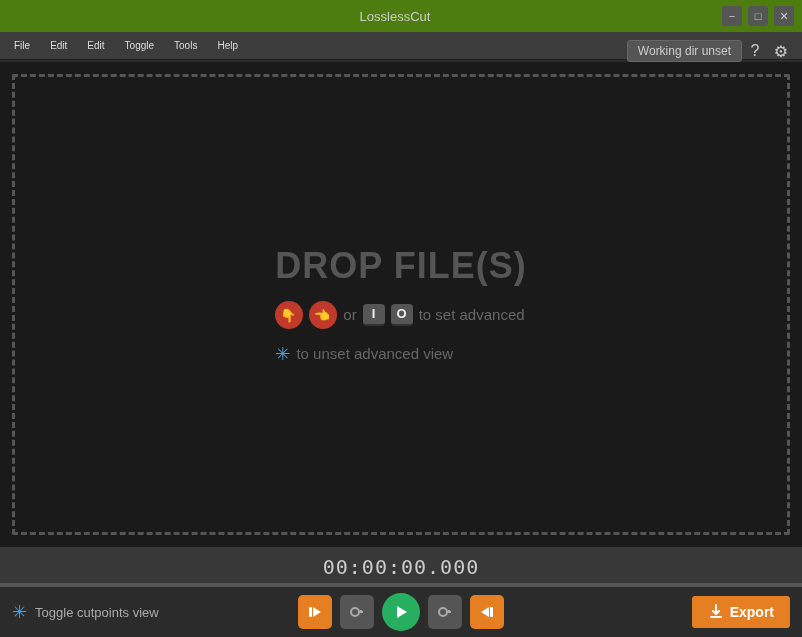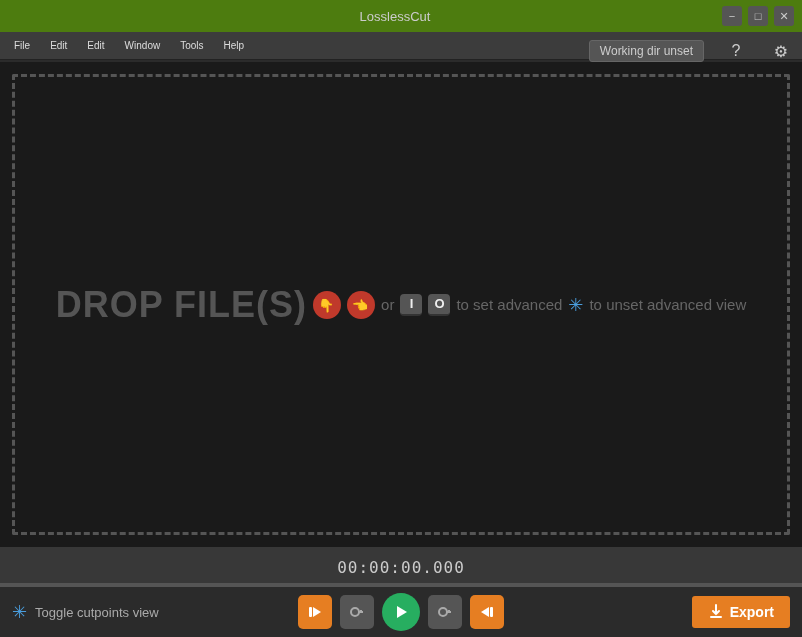--- a/index.html
+++ b/index.html
@@ -62,21 +62,21 @@
       border-radius: 3px;
     }
 
     
     #top-toolbar {
       position: absolute;
       top: 34px;
       right: 8px;
       display: flex;
       align-items: center;
-      gap: 19px;
+      gap: 0;
       padding: 4px 0;
     }
     .working-dir-btn {
       background: #555;
       border: 1px solid #666;
       color: #ccc;
       font-size: 12px;
       padding: 3px 10px;
       border-radius: 3px;
       cursor: pointer;
@@ -119,23 +119,23 @@
       border-radius: 2px;
       display: flex;
       align-items: center;
       justify-content: center;
       flex-direction: column;
     }
 
     
     .drop-content {
       display: flex;
-      flex-direction: row;
-      align-items: center;
-      gap: 6px;
+      flex-direction: column;
+      align-items: flex-start;
+      gap: 14px;
     }
     .drop-title {
       color: #555;
       font-size: 36px;
       font-weight: 600;
       letter-spacing: 1px;
     }
     .press-help-row {
       display: flex;
       align-items: center;
@@ -191,21 +191,21 @@
       left: 0;
       right: 0;
       height: 40px;
       background: #383838;
       display: flex;
       align-items: center;
       justify-content: center;
     }
     .timecode {
       color: #ccc;
-      font-size: 16px;
+      font-size: 20px;
       font-family: monospace;
       letter-spacing: 1px;
     }
     .timeline-bar {
       position: absolute;
       bottom: 0;
       left: 0;
       right: 0;
       height: 4px;
       background: #555;
@@ -292,21 +292,21 @@
     <button class="window-btn">−</button>
     <button class="window-btn">□</button>
     <button class="window-btn close">✕</button>
   </div>
 </div>
 
 <div id="menu-bar">
   <span class="menu-item">File</span>
   <span class="menu-item">Edit</span>
   <span class="menu-item">Edit</span>
-  <span class="menu-item">Window</span>
+  <span class="menu-item">Toggle</span>
   <span class="menu-item">Tools</span>
   <span class="menu-item">Help</span>
 </div>
 
 <div id="top-toolbar">
   <button class="working-dir-btn">Working dir unset</button>
   <button class="icon-btn">?</button>
   <button class="icon-btn">⚙</button>
 </div>
 

